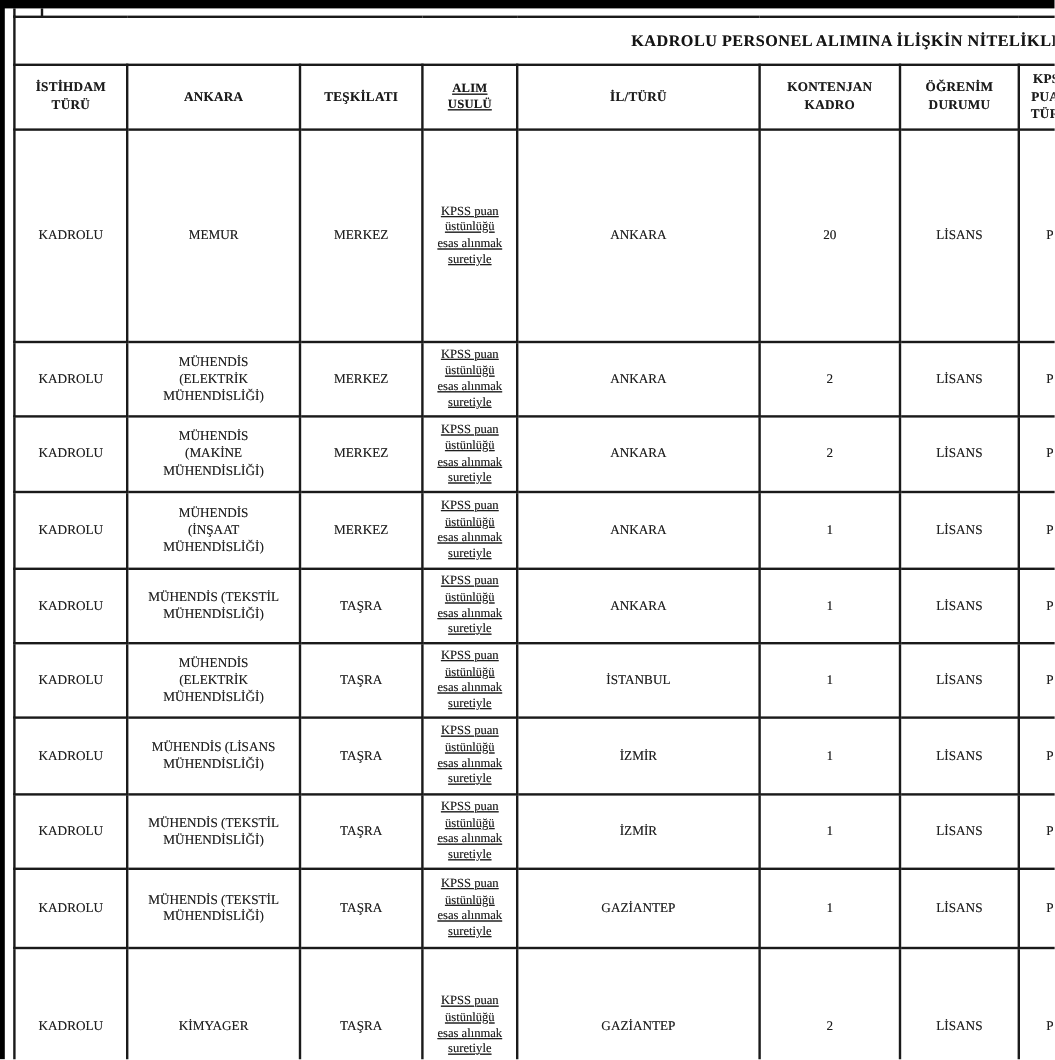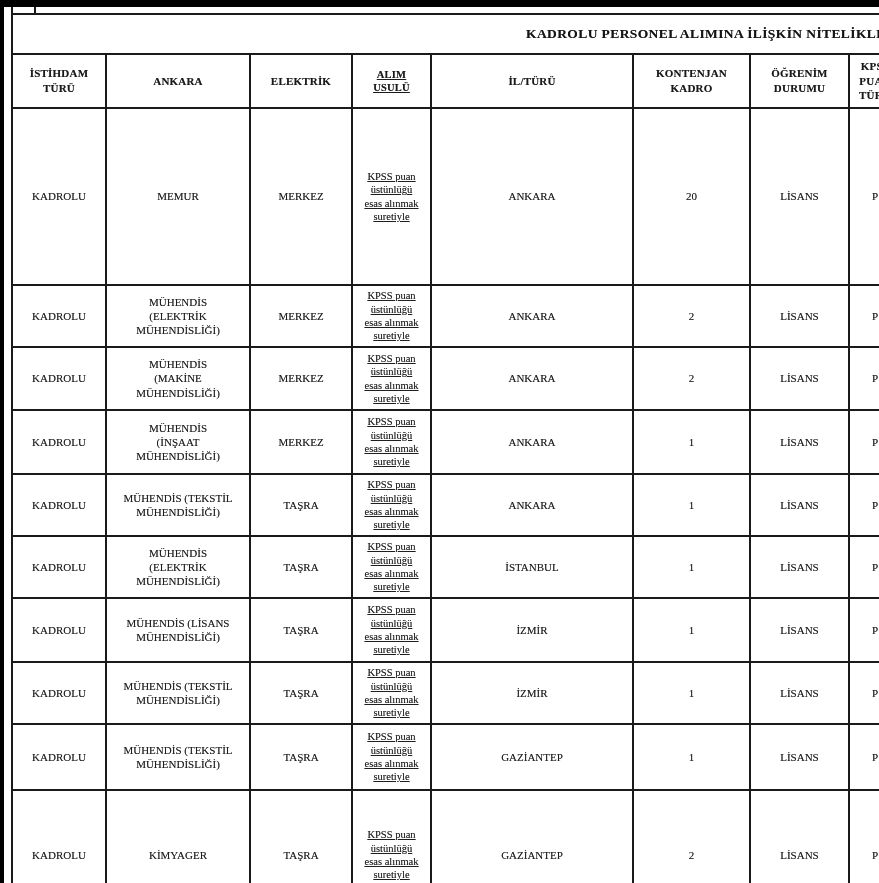--- a/index.html
+++ b/index.html
@@ -56,21 +56,21 @@
     <thead>
       <tr class="title-row">
         <th colspan="8" class="title-cell">
           <span class="title-text">KADROLU PERSONEL ALIMINA İLİŞKİN NİTELİKLERİ (</span>
         </th>
       </tr>
       <tr class="header-row" id="header-row">
           <th class="hcell col-istihdam">İSTİHDAM
 TÜRÜ</th>
           <th class="hcell col-kadro">ANKARA</th>
-          <th class="hcell col-teskilat">ELEKTRİK</th>
+          <th class="hcell col-teskilat">TEŞKİLATI</th>
           <th class="hcell col-alim">ALIM
 USULÜ</th>
           <th class="hcell col-il">İL/TÜRÜ</th>
           <th class="hcell col-kontenjan">KONTENJAN
 KADRO</th>
           <th class="hcell col-ogrenim">ÖĞRENİM
 DURUMU</th>
           <th class="hcell col-kpss">KPSS
 PUAN
 TÜRÜ</th>

